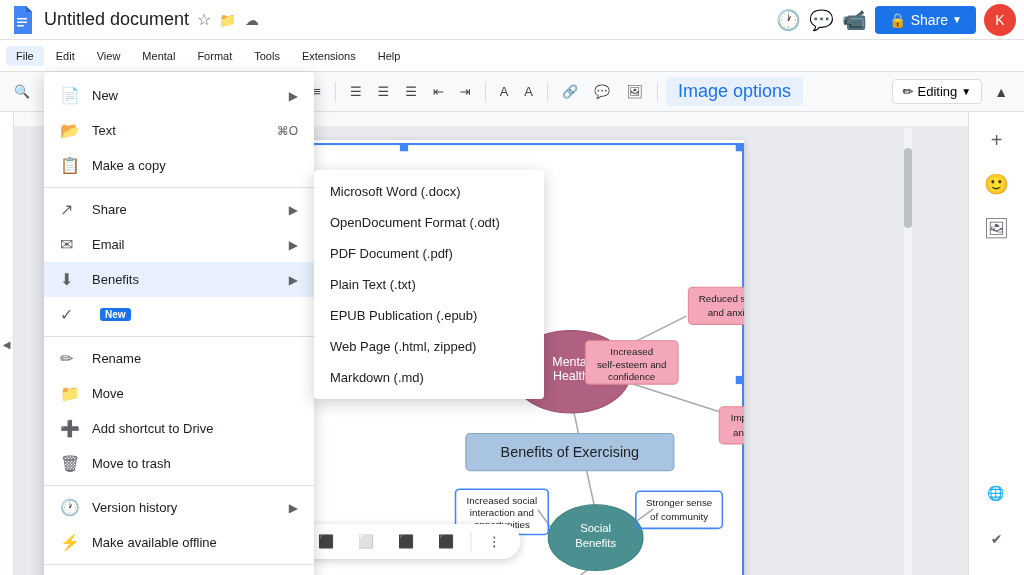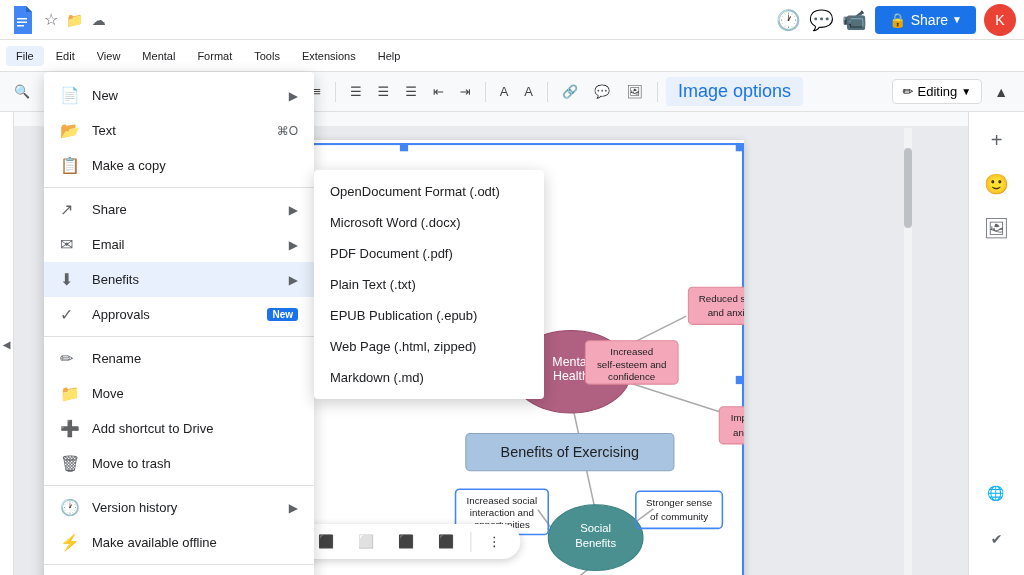--- a/index.html
+++ b/index.html
@@ -244,20 +244,21 @@
   <svg width="28" height="28" viewBox="0 0 28 28" style="margin-right:8px">
     <rect width="28" height="28" rx="2" fill="#fff"></rect>
     <path d="M6 0 L18 0 L24 6 L24 28 L6 28 Z" fill="#4285f4"></path>
     <path d="M18 0 L18 6 L24 6 Z" fill="#2965c9"></path>
     <rect x="9" y="12" width="10" height="1.5" fill="#fff"></rect>
     <rect x="9" y="15.5" width="10" height="1.5" fill="#fff"></rect>
     <rect x="9" y="19" width="7" height="1.5" fill="#fff"></rect>
   </svg>
   <div class="doc-title-area">
     <div style="display:flex;align-items:center;gap:8px">
+      <span style="font-size:18px;color:#202124">Untitled document</span>
       <span style="color:#5f6368;cursor:pointer;font-size:16px">☆</span>
       <span style="color:#5f6368;cursor:pointer;font-size:14px">📁</span>
       <span style="color:#5f6368;cursor:pointer;font-size:14px">☁</span>
     </div>
   </div>
   <div class="top-right">
     <span style="font-size:20px;color:#5f6368;cursor:pointer">🕐</span>
     <span style="font-size:20px;color:#5f6368;cursor:pointer">💬</span>
     <span style="font-size:20px;color:#5f6368;cursor:pointer">📹</span>
     <button class="share-btn">
@@ -467,21 +468,20 @@
     <span class="label">Email</span>
     <span class="arrow">▶</span>
   </div>
   <div class="file-menu-item active">
     <span class="icon">⬇</span>
     <span class="label">Benefits</span>
     <span class="arrow">▶</span>
   </div>
   <div class="file-menu-item">
     <span class="icon">✓</span>
-    <span class="label">Approvals</span>
     <span class="badge-new">New</span>
   </div>
   <div class="menu-divider"></div>
   <div class="file-menu-item">
     <span class="icon">✏</span>
     <span class="label">Rename</span>
   </div>
   <div class="file-menu-item">
     <span class="icon">📁</span>
     <span class="label">Move</span>
@@ -506,20 +506,20 @@
   </div>
   <div class="menu-divider"></div>
   <div class="file-menu-item">
     
     
   </div>
 
 </div>
 
 <div class="download-submenu">
+  <div class="download-submenu-item">Microsoft Word (.docx)</div>
   <div class="download-submenu-item">OpenDocument Format (.odt)</div>
-  <div class="download-submenu-item">Microsoft Word (.docx)</div>
   <div class="download-submenu-item">PDF Document (.pdf)</div>
   <div class="download-submenu-item">Plain Text (.txt)</div>
   <div class="download-submenu-item">EPUB Publication (.epub)</div>
   <div class="download-submenu-item">Web Page (.html, zipped)</div>
   <div class="download-submenu-item">Markdown (.md)</div>
 </div>
 
 </body></html>

